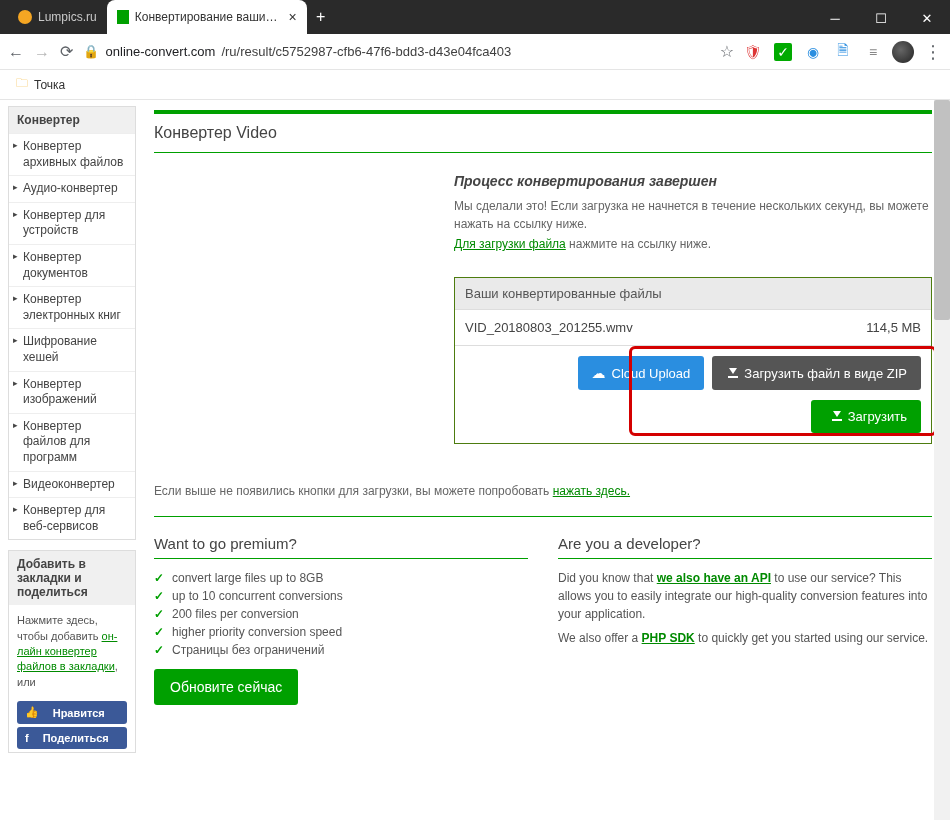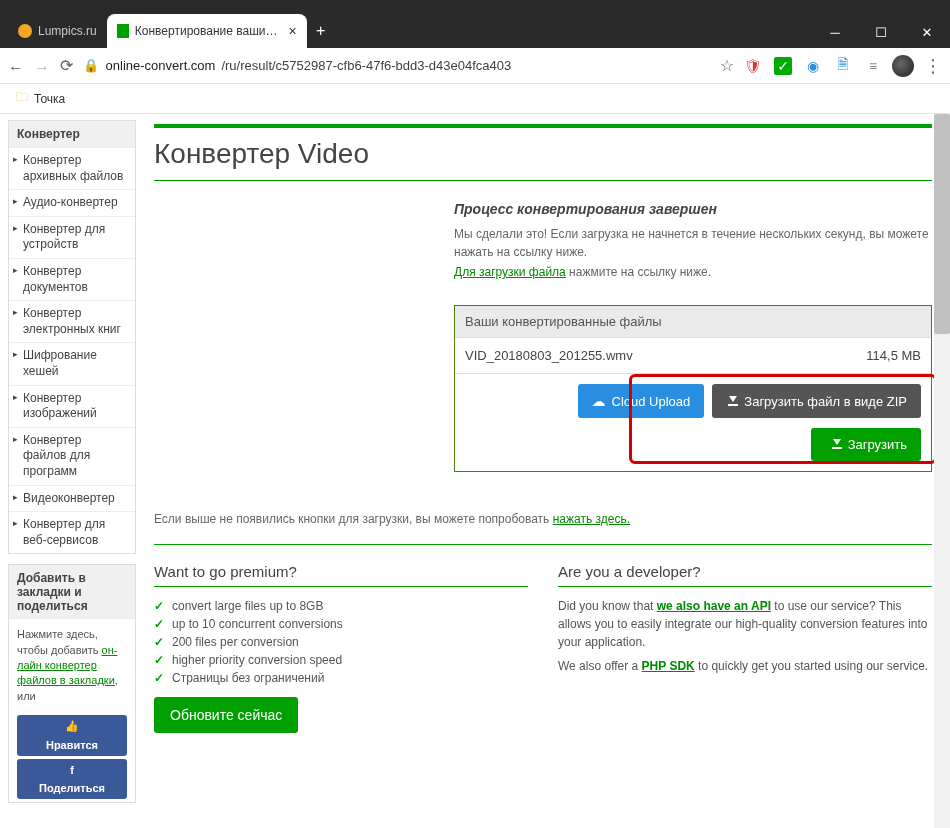--- a/index.html
+++ b/index.html
@@ -1,19 +1,19 @@
 <!DOCTYPE html>
 <html><head>
 <meta charset="utf-8">
 <style>
 * { margin: 0; padding: 0; box-sizing: border-box; }
 body { font-family: Arial, sans-serif; font-size: 13px; background: #fff; width: 950px; height: 828px; overflow: hidden; }
 
 
-.titlebar { height: 48px; background: #2a2a2a; display: flex; align-items: flex-end; }
+.titlebar { height: 34px; background: #2a2a2a; display: flex; align-items: flex-end; }
 .tab-strip { display: flex; height: 34px; margin-left: 8px; }
 .browser-tab { display: flex; align-items: center; padding: 0 10px; height: 34px; color: #c9c9c9; font-size: 12px; border-radius: 8px 8px 0 0; max-width: 200px; gap: 6px; cursor: pointer; }
 .browser-tab .tab-title { white-space: nowrap; overflow: hidden; text-overflow: ellipsis; max-width: 150px; }
 .browser-tab.active { background: #fff; color: #333; }
 .tab-close { font-size: 14px; line-height: 1; }
 .new-tab { color: #fff; width: 28px; text-align: center; align-self: center; font-size: 16px; cursor: pointer; }
 .win-controls { margin-left: auto; display: flex; }
 .win-btn { width: 46px; height: 32px; display: flex; align-items: center; justify-content: center; color: #fff; cursor: pointer; }
 
 .addr-row { height: 36px; display: flex; align-items: center; padding: 0 8px; gap: 10px; border-bottom: 1px solid #e5e5e5; }
@@ -35,25 +35,25 @@
 .sidebar { width: 136px; padding: 6px 0 0 8px; display: flex; flex-direction: column; gap: 10px; }
 .side-block { border: 1px solid #ddd; }
 .side-heading { background: #f0f0f0; padding: 6px 8px; font-weight: bold; font-size: 12px; color: #444; }
 .side-list { list-style: none; }
 .side-item { padding: 5px 8px 5px 14px; font-size: 12px; color: #444; border-top: 1px solid #eee; position: relative; cursor: pointer; line-height: 1.3; }
 .side-item::before { content: "▸"; position: absolute; left: 4px; top: 6px; font-size: 9px; color: #444; }
 
 .side-text { padding: 8px; font-size: 11px; color: #555; line-height: 1.4; }
 .side-link-green { color: #008a00; text-decoration: underline; cursor: pointer; }
 
-.fb-btn { display: flex; align-items: center; gap: 6px; background: #3b5998; color: #fff; font-size: 11px; font-weight: bold; padding: 5px 8px; border-radius: 3px; margin: 3px 8px; cursor: pointer; flex-direction: column; }
+.fb-btn { display: flex; align-items: center; gap: 14px; background: #3b5998; color: #fff; font-size: 11px; font-weight: bold; padding: 5px 8px; border-radius: 3px; margin: 3px 8px; cursor: pointer; }
 
 .main { flex: 1; padding: 10px 18px 0 18px; overflow: hidden; }
 .green-bar { height: 4px; background: #00a000; margin-bottom: 10px; }
-.page-title { font-size: 28px; color: #444; font-weight: normal; margin-bottom: 10px; }
+.page-title { font-size: 16px; color: #444; font-weight: normal; margin-bottom: 10px; }
 .thin-green { height: 1px; background: #00a000; margin-bottom: 20px; }
 
 .result-area { margin-left: 300px; }
 .done-title { font-size: 14px; font-weight: bold; color: #444; margin-bottom: 8px; font-style: italic; }
 .done-text { font-size: 12px; color: #666; line-height: 1.5; margin-bottom: 2px; }
 .green-link { color: #008a00; text-decoration: underline; cursor: pointer; }
 
 .file-panel { border: 1px solid #4d7c0f; margin-top: 24px; }
 .file-panel-head { background: #eaeaea; padding: 8px 10px; font-size: 13px; color: #555; }
 .file-row { display: flex; padding: 10px; font-size: 13px; color: #444; border-top: 1px solid #ddd; }

